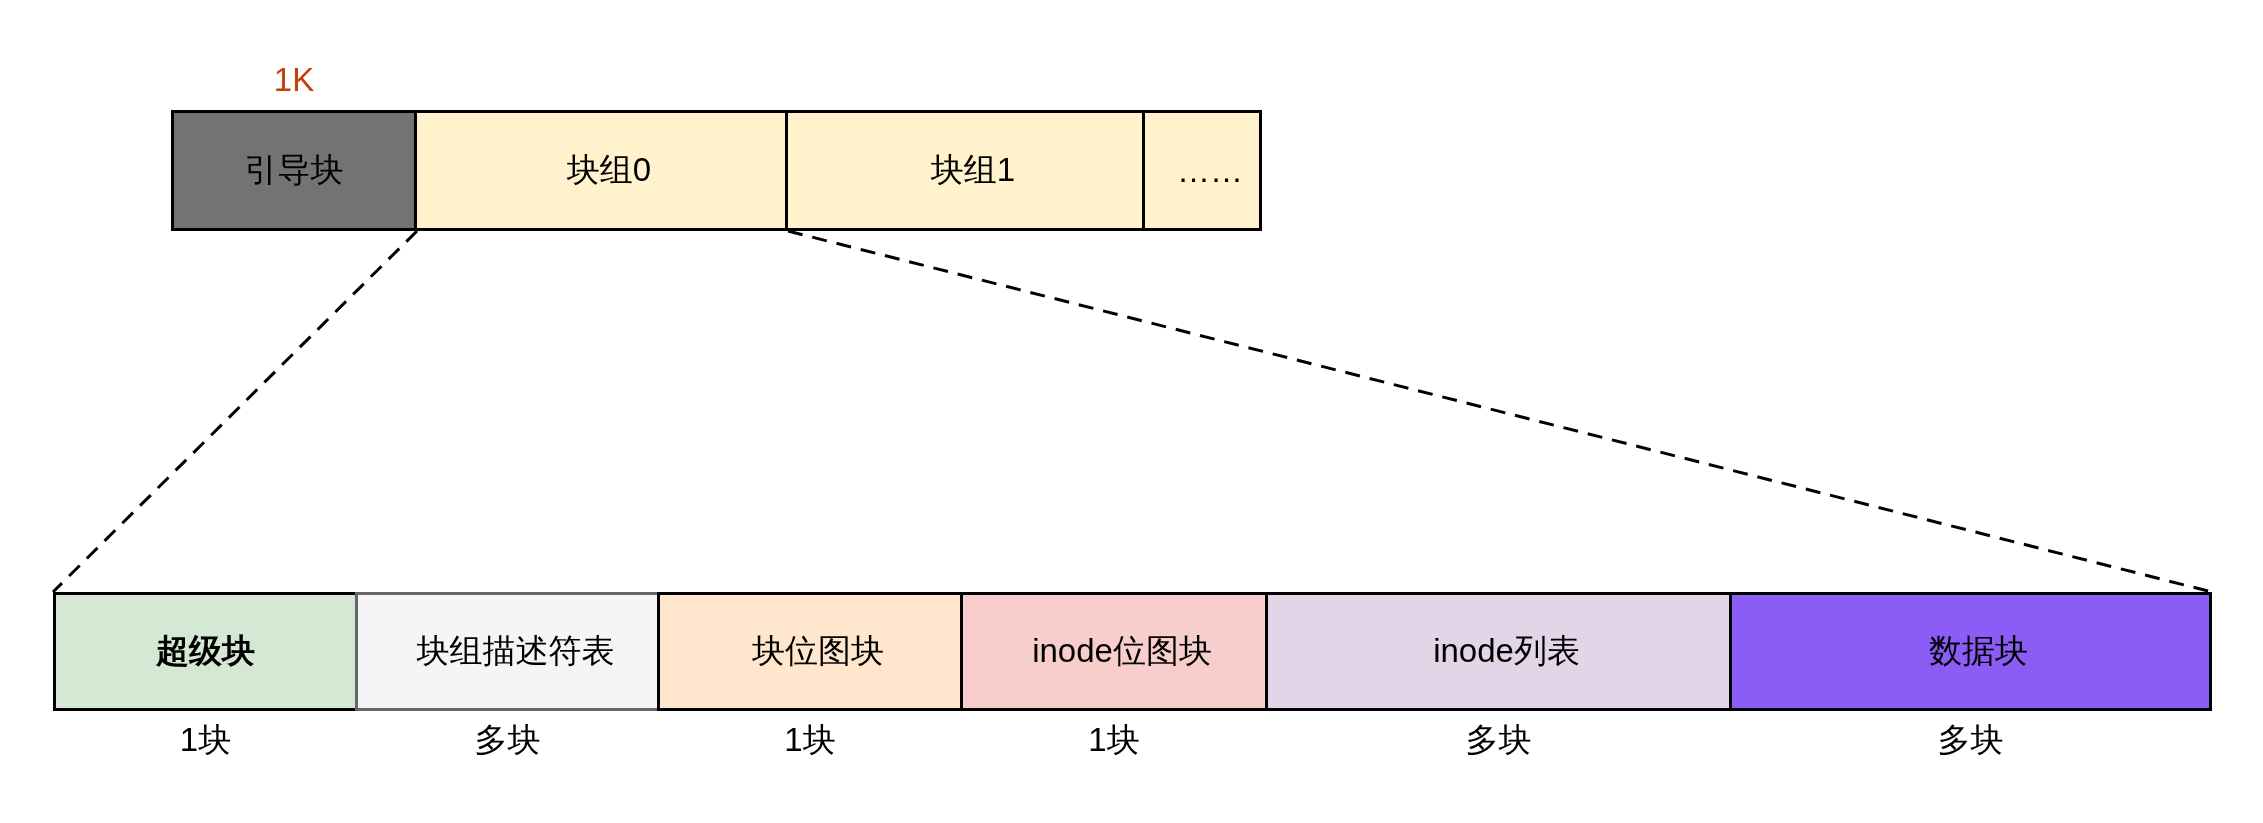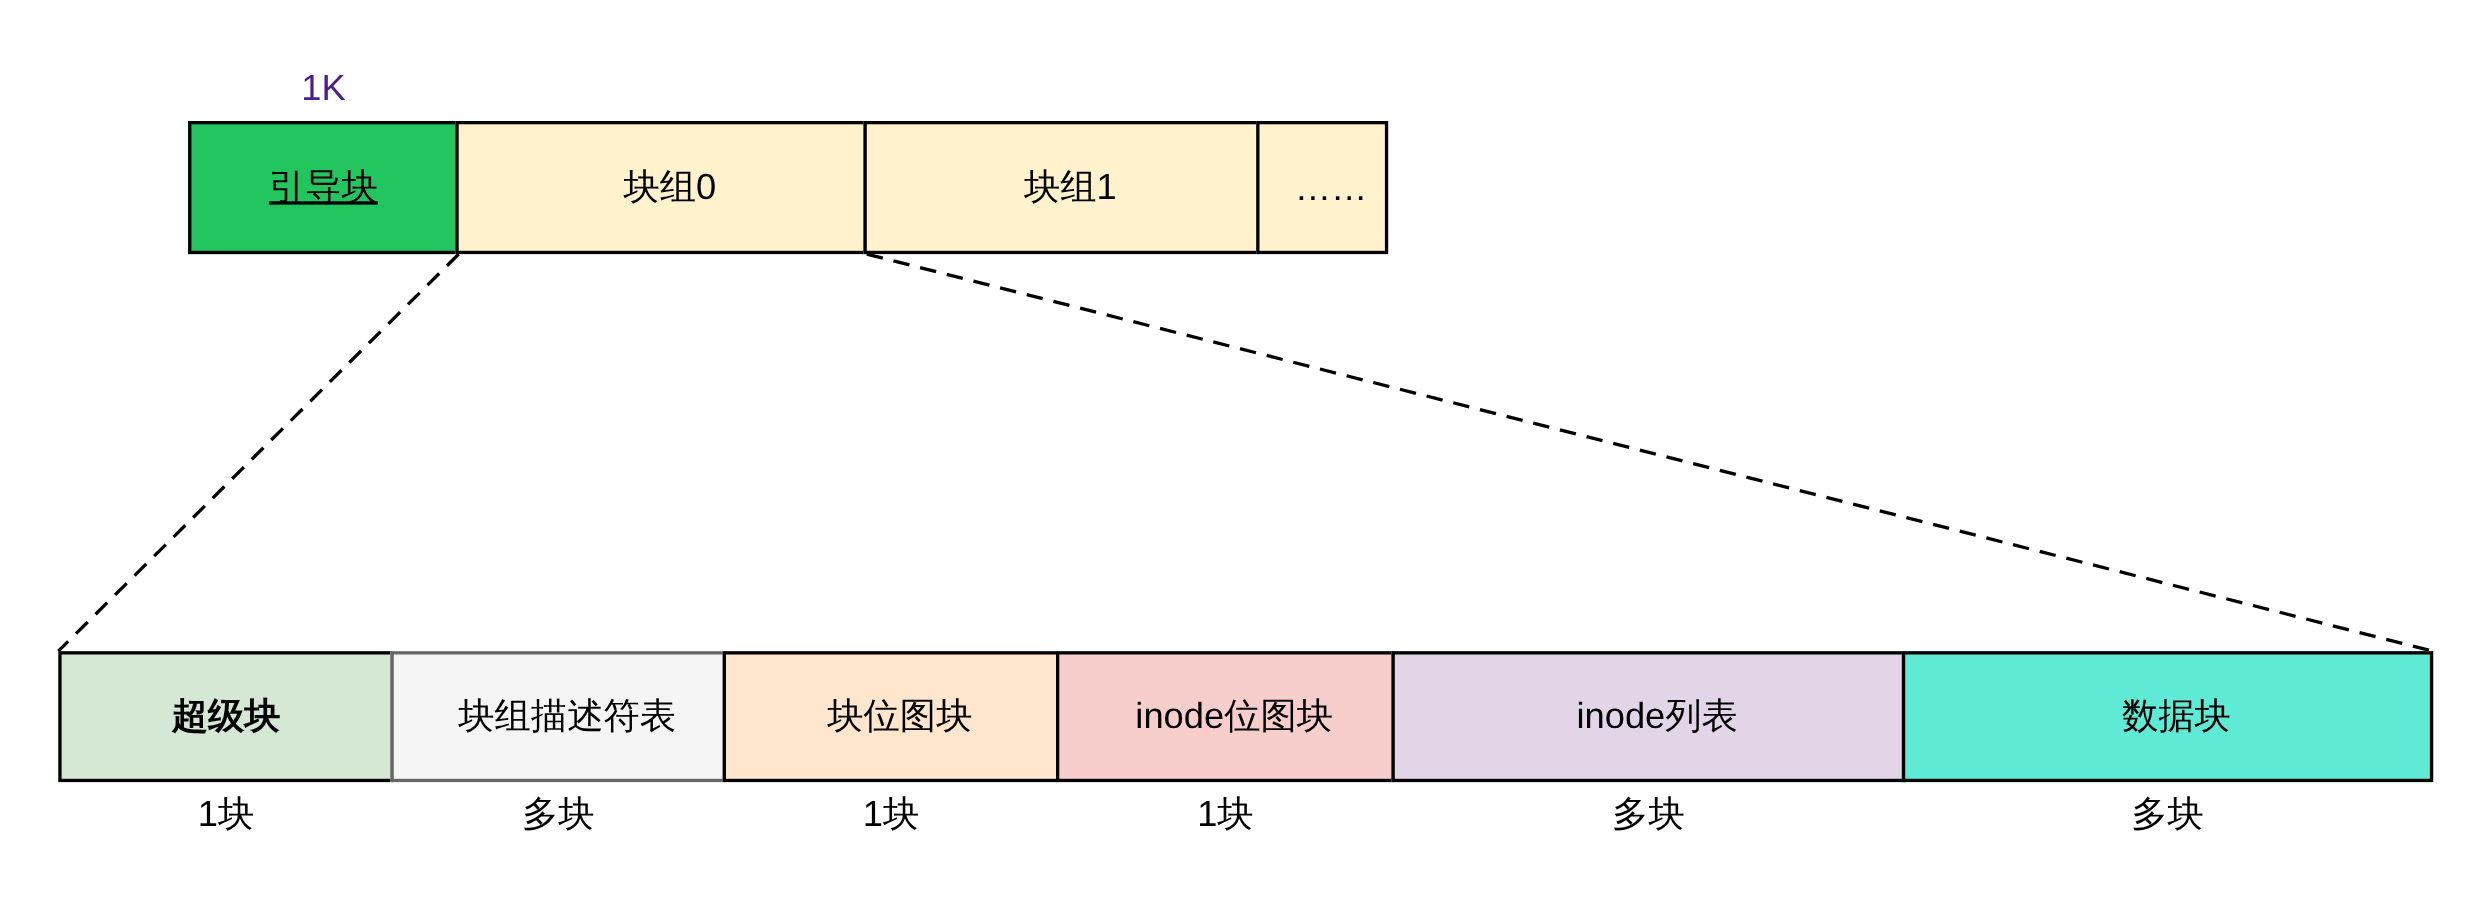--- a/index.html
+++ b/index.html
@@ -14,21 +14,21 @@
   }
   .size-label {
     position: absolute;
     left: 171px;
     top: 56px;
     width: 246px;
     height: 48px;
     line-height: 48px;
     text-align: center;
     font-size: 33px;
-    color: #4c1d95;
+    color: #c2410c;
   }
   .row {
     position: absolute;
     display: flex;
     align-items: stretch;
   }
   .disk-row  { left: 171px; top: 110px; width: 1459px; height: 121px; }
   .group-row { left: 53px;  top: 592px; width: 2159px; height: 119px; }
   .counts-row{ left: 53px;  top: 716px; width: 2159px; height: 48px; }
   .seg {
@@ -73,21 +73,21 @@
   }
 </style>
 </head>
 <body>
 
 <div id="canvas">
 
   <div class="size-label">1K</div>
 
   <div class="row disk-row">
-    <div class="seg d0" style="background: #22c55e; border-color: rgb(0, 0, 0); text-decoration: underline;">
+    <div class="seg d0" style="background: #737373; border-color: rgb(0, 0, 0);">
       <span>引导块</span>
     </div>
     <div class="seg d1" style="background: rgb(255, 242, 204); border-color: rgb(0, 0, 0);">
       <span>块组0</span>
     </div>
     <div class="seg d2" style="background: rgb(255, 242, 204); border-color: rgb(0, 0, 0);">
       <span>块组1</span>
     </div>
     <div class="seg d3" style="background: rgb(255, 242, 204); border-color: rgb(0, 0, 0);">
       <span>……</span>
@@ -108,21 +108,21 @@
     </div>
     <div class="seg g2" style="background: rgb(255, 230, 204); border-color: rgb(0, 0, 0);">
       <span>块位图块</span>
     </div>
     <div class="seg g3" style="background: rgb(248, 206, 204); border-color: rgb(0, 0, 0);">
       <span>inode位图块</span>
     </div>
     <div class="seg g4" style="background: rgb(225, 213, 231); border-color: rgb(0, 0, 0);">
       <span>inode列表</span>
     </div>
-    <div class="seg g5" style="background: #5eead4; border-color: rgb(0, 0, 0);">
+    <div class="seg g5" style="background: #8b5cf6; border-color: rgb(0, 0, 0);">
       <span>数据块</span>
     </div>
   </div>
 
   <div class="row counts-row">
     <div class="cnt g0">1块</div>
     <div class="cnt g1">多块</div>
     <div class="cnt g2">1块</div>
     <div class="cnt g3">1块</div>
     <div class="cnt g4">多块</div>

